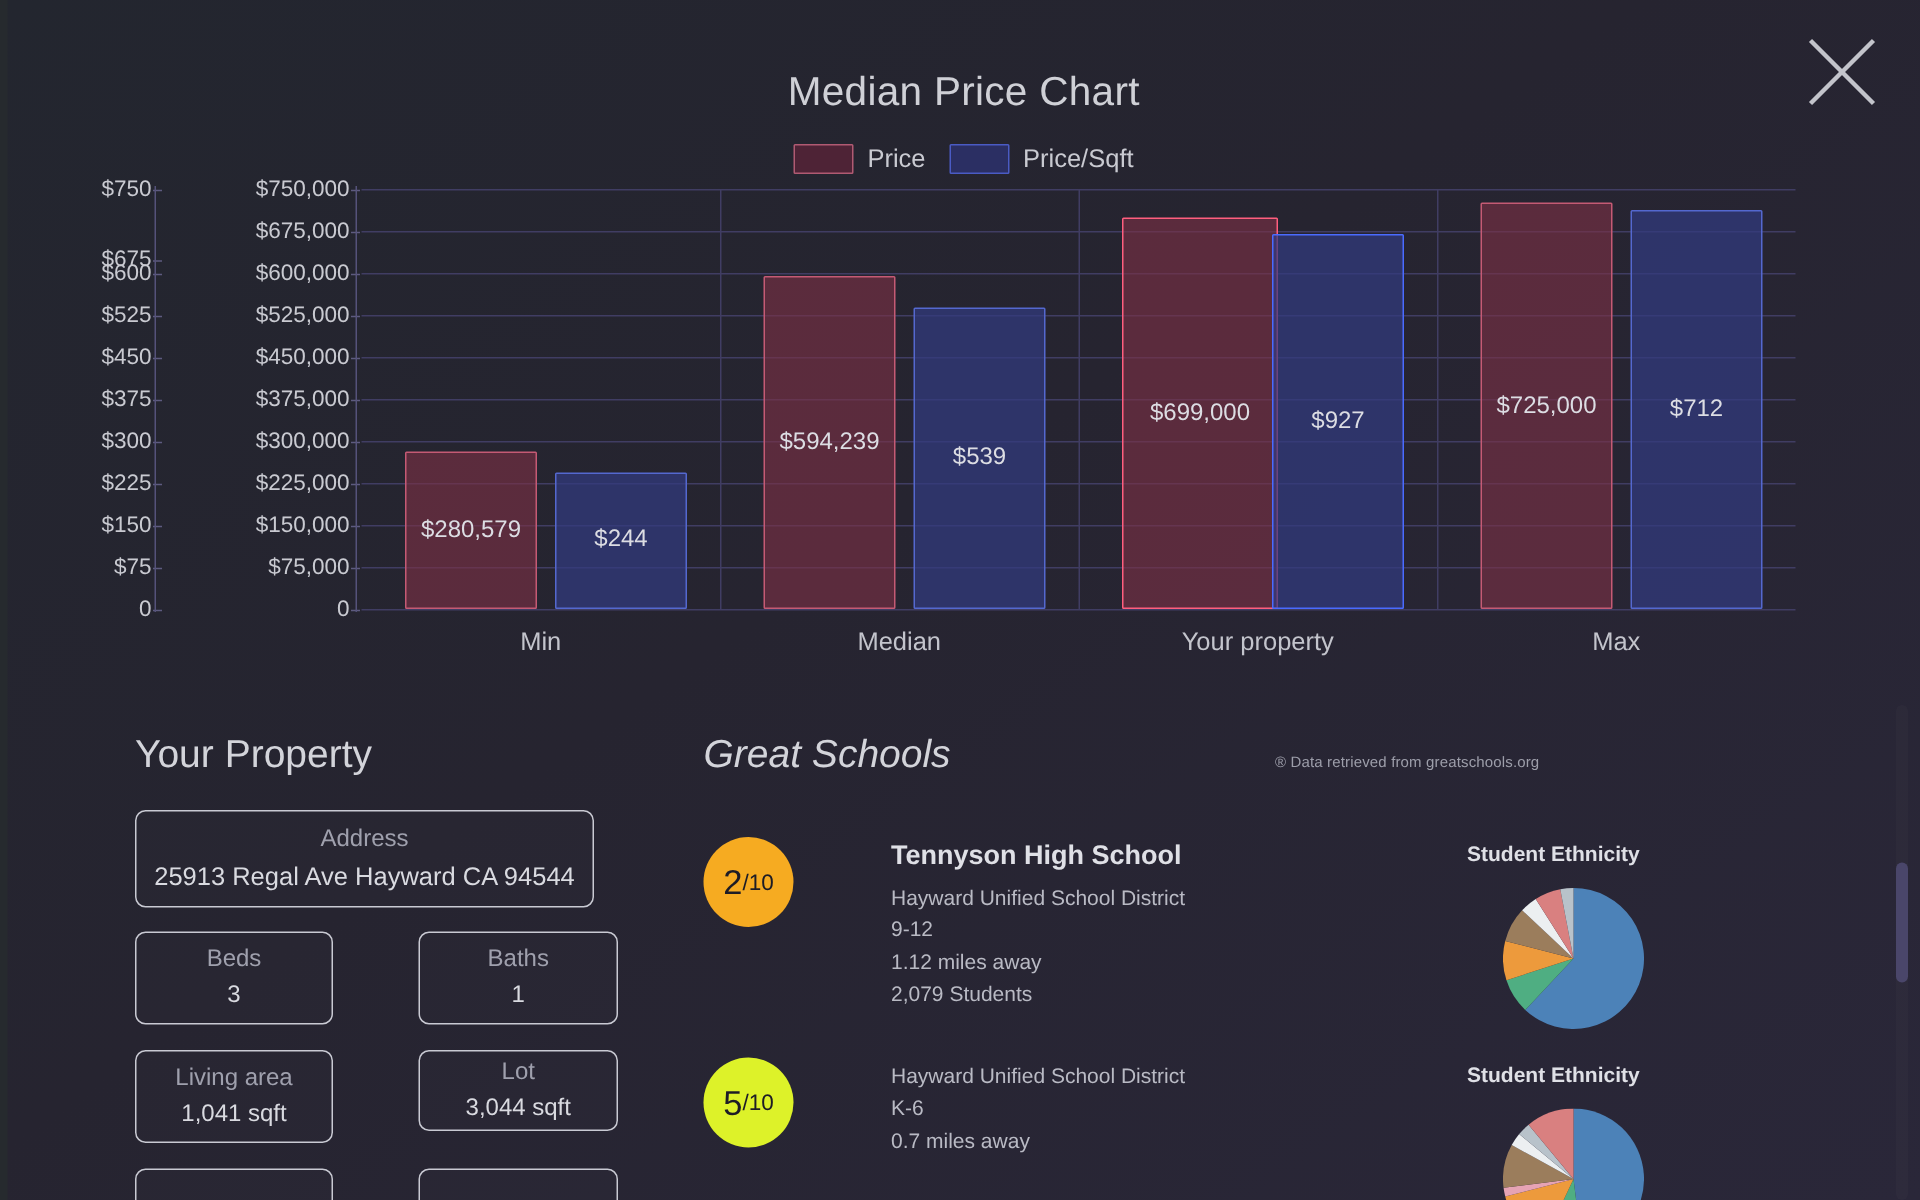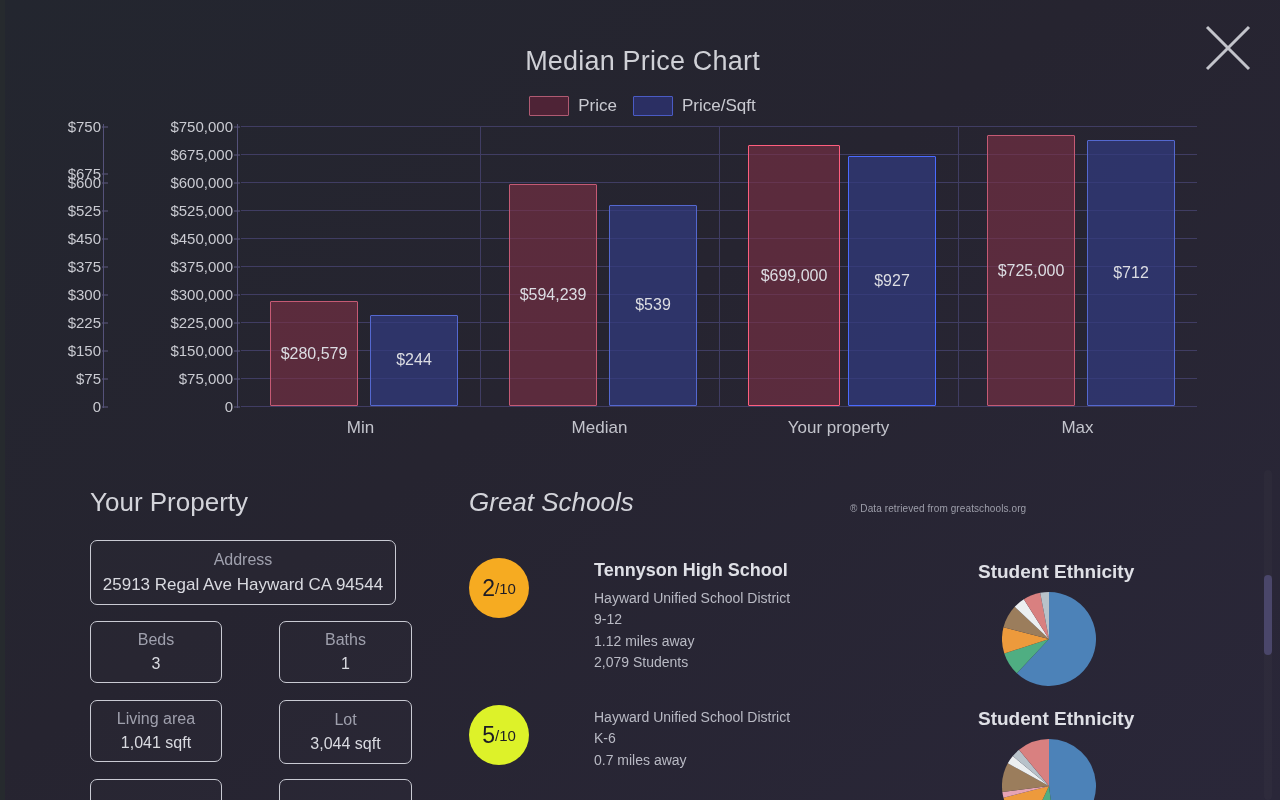--- a/index.html
+++ b/index.html
@@ -186,21 +186,21 @@
     letter-spacing: .7px;
     padding: 6px 12px 6px 22px;
     border-radius: 14px;
     z-index: -1;
   }
   .school-name { font-size: 18px; font-weight: bold; color: #dfe0e6; }
   .school-meta { font-size: 14px; color: #b9bac4; line-height: 1.52; }
 
   .eth-title {
     position: absolute;
-    font-size: 19px; font-weight: bold; color: #dfe0e6;
+    font-size: 14px; font-weight: bold; color: #dfe0e6;
   }
   .pie { position: absolute; }
 
   .scroll-track {
     position: absolute;
     right: 8px; top: 470px;
     width: 8px; height: 330px;
     background: rgba(255,255,255,.02);
     border-radius: 4px;
   }
@@ -294,21 +294,21 @@
           <div class="group" style="left: 239px; width: 239px;">
             <div class="bar price" style="height: 221.849px; width: 88px; left: 29px; padding-left: 30px;">
               <div class="bar-label" style="bottom: 100.925px;">$594,239</div>
             </div>
             <div class="bar sqft" style="height: 201.227px; width: 88px; left: 129px;">
               <div class="bar-label" style="bottom: 90.6133px;">$539</div>
             </div>
             <div class="cat-label">Median</div>
           </div>
           <div class="group" style="left: 478px; width: 239px;">
-            <div class="bar price hl" style="height: 260.96px; width: 92px; left: 29px;">
+            <div class="bar price hl" style="height: 260.96px; width: 104px; left: 29px;">
               <div class="bar-label" style="bottom: 120.48px;">$699,000</div>
             </div>
             <div class="bar sqft hl" style="height: 250.507px; width: 88px; left: 129px;">
               <div class="bar-label" style="bottom: 115.253px;">$927</div>
             </div>
             <div class="cat-label">Your property</div>
           </div>
           <div class="group" style="left: 717px; width: 239px;">
             <div class="bar price" style="height: 270.667px; width: 88px; left: 29px;">
               <div class="bar-label" style="bottom: 125.333px;">$725,000</div>
@@ -333,21 +333,21 @@
           <div class="prop-value">3</div>
         </div>
         <div class="prop-card" style="left: 274px; top: 621px; width: 133px; height: 62px;">
           <div class="prop-label">Baths</div>
           <div class="prop-value">1</div>
         </div>
         <div class="prop-card" style="left: 85px; top: 700px; width: 132px; height: 62px;">
           <div class="prop-label">Living area</div>
           <div class="prop-value">1,041 sqft</div>
         </div>
-        <div class="prop-card" style="left: 274px; top: 700px; width: 133px; height: 64px;">
+        <div class="prop-card" style="left: 274px; top: 700px; width: 133px; height: 54px;">
           <div class="prop-label">Lot</div>
           <div class="prop-value">3,044 sqft</div>
         </div>
         <div class="prop-card" style="left: 85px; top: 779px; width: 132px; height: 62px;">
           <div class="prop-label">Days on Zillow</div>
           <div class="prop-value"></div>
         </div>
         <div class="prop-card" style="left: 274px; top: 779px; width: 133px; height: 62px;">
           <div class="prop-label">Last time sold</div>
           <div class="prop-value"></div>

